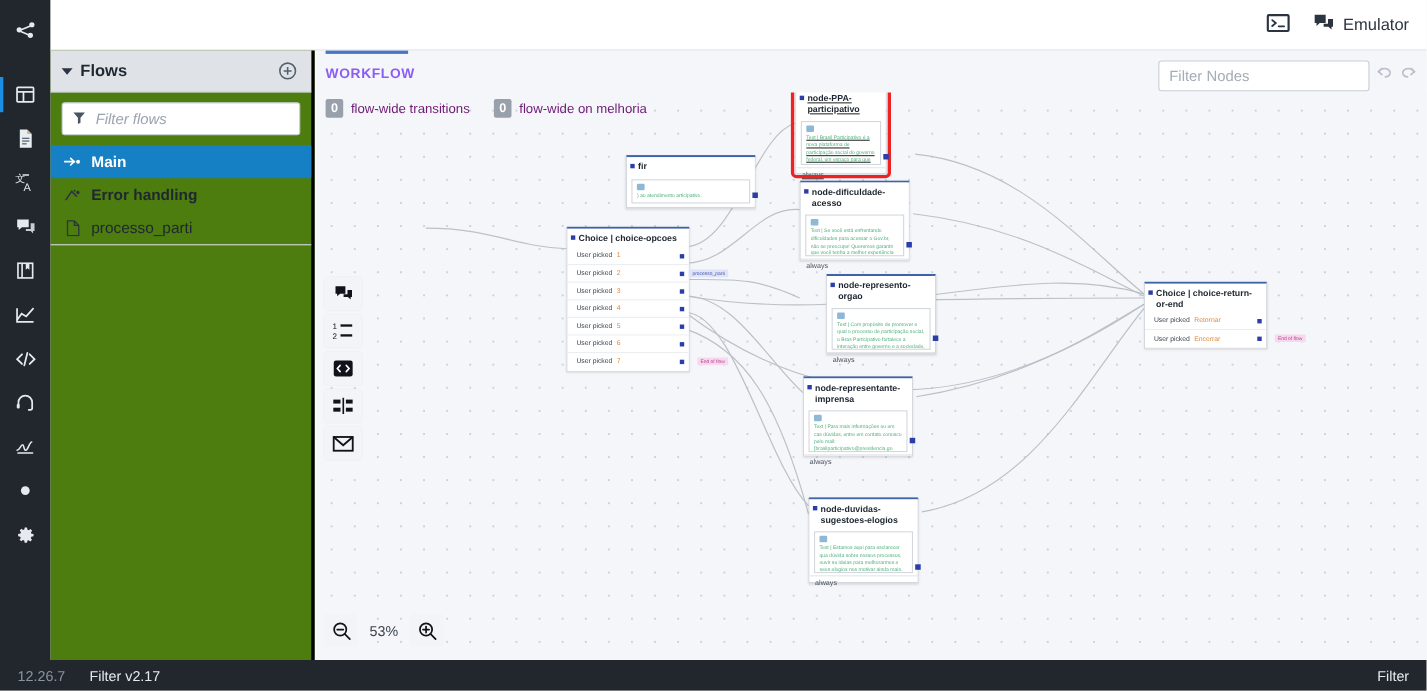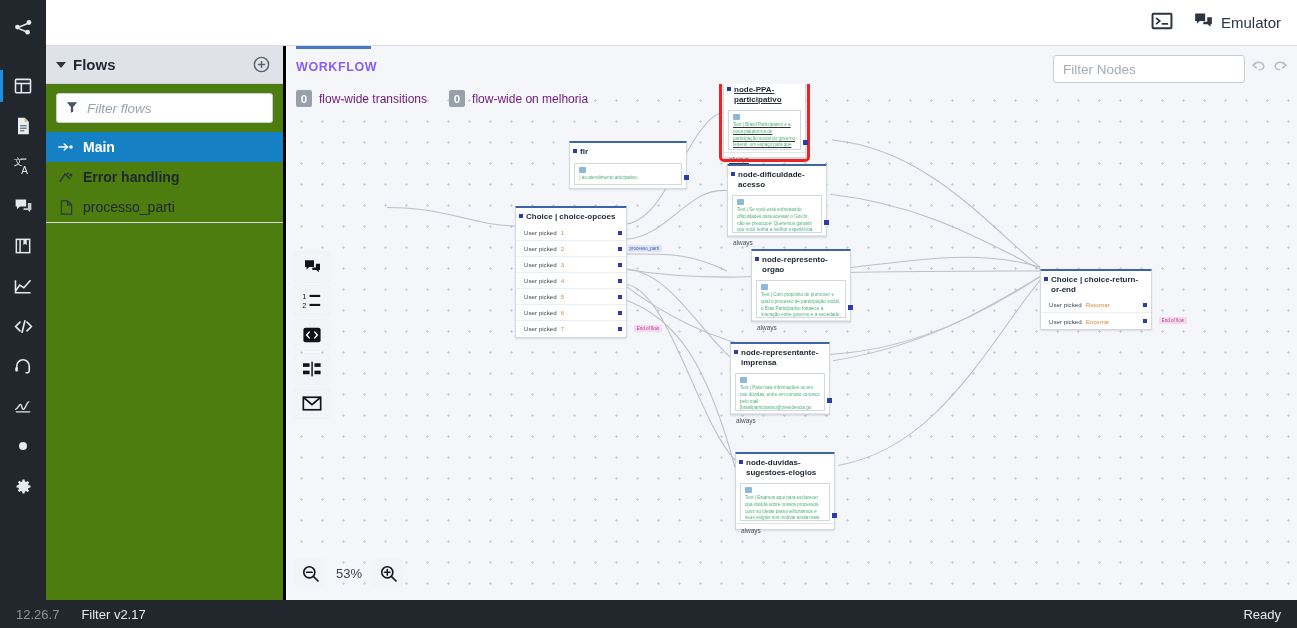--- a/index.html
+++ b/index.html
@@ -542,21 +542,21 @@
         <div class="node-body">
           <div class="msg-card" style="height:38px;">
             <div class="msg-icon"></div>
             <div class="msg-text">Text | Estamos aqui para esclarecer qua dúvida sobre nossos processos, ouvir su ideias para melhorarmos e seus elogios nos motivar ainda mais. Por favor, nos e um e-mail.</div>
           </div>
         </div>
         <div class="node-footer">always</div>
         <div class="port" style="right:-3px; bottom:11px;"></div>
       </div>
 
-      <div class="node" style="left:753px; top:185px; width:112px;">
+      <div class="node" style="left:753px; top:172px; width:112px;">
         <div class="node-title">Choice | choice-return-or-end</div>
         <div class="choice-row">
           <span class="lbl">User picked</span>
           <span class="val">Retornar</span>
           <span class="rport"></span>
         </div>
         <div class="choice-row">
           <span class="lbl">User picked</span>
           <span class="val">Encerrar</span>
           <span class="rport"></span>
@@ -621,16 +621,16 @@
           </svg>
         </div>
       </div>
 
     </div>
   </div>
 
   <div class="statusbar">
     <span class="sb-version">12.26.7</span>
     <span class="sb-name">Filter v2.17</span>
-    <span class="sb-right">Ready</span>
+    <span class="sb-right">Filter</span>
   </div>
 
 </div>
 
 </body></html>

